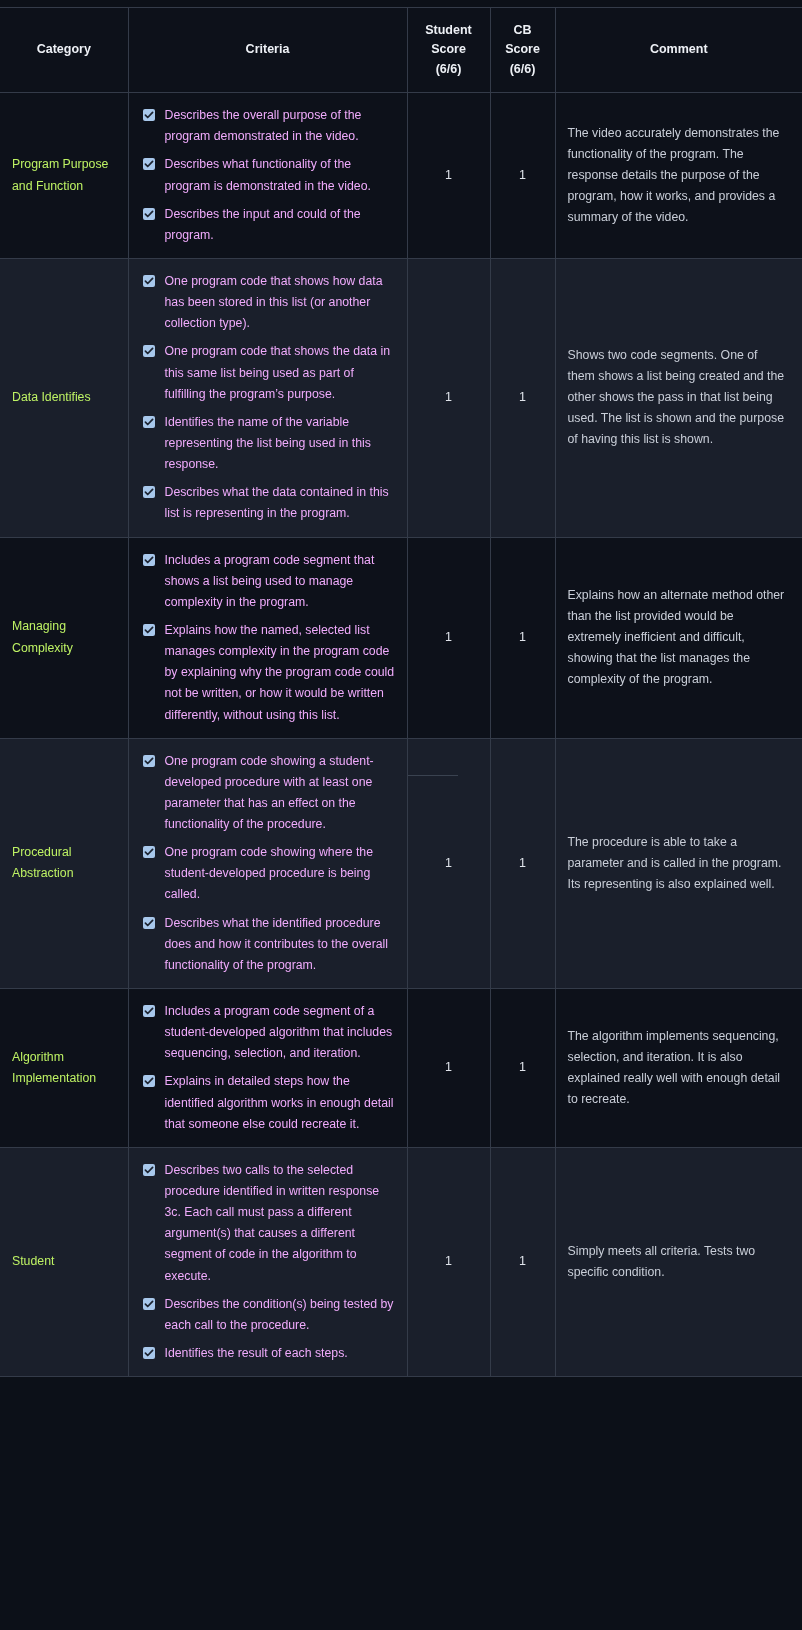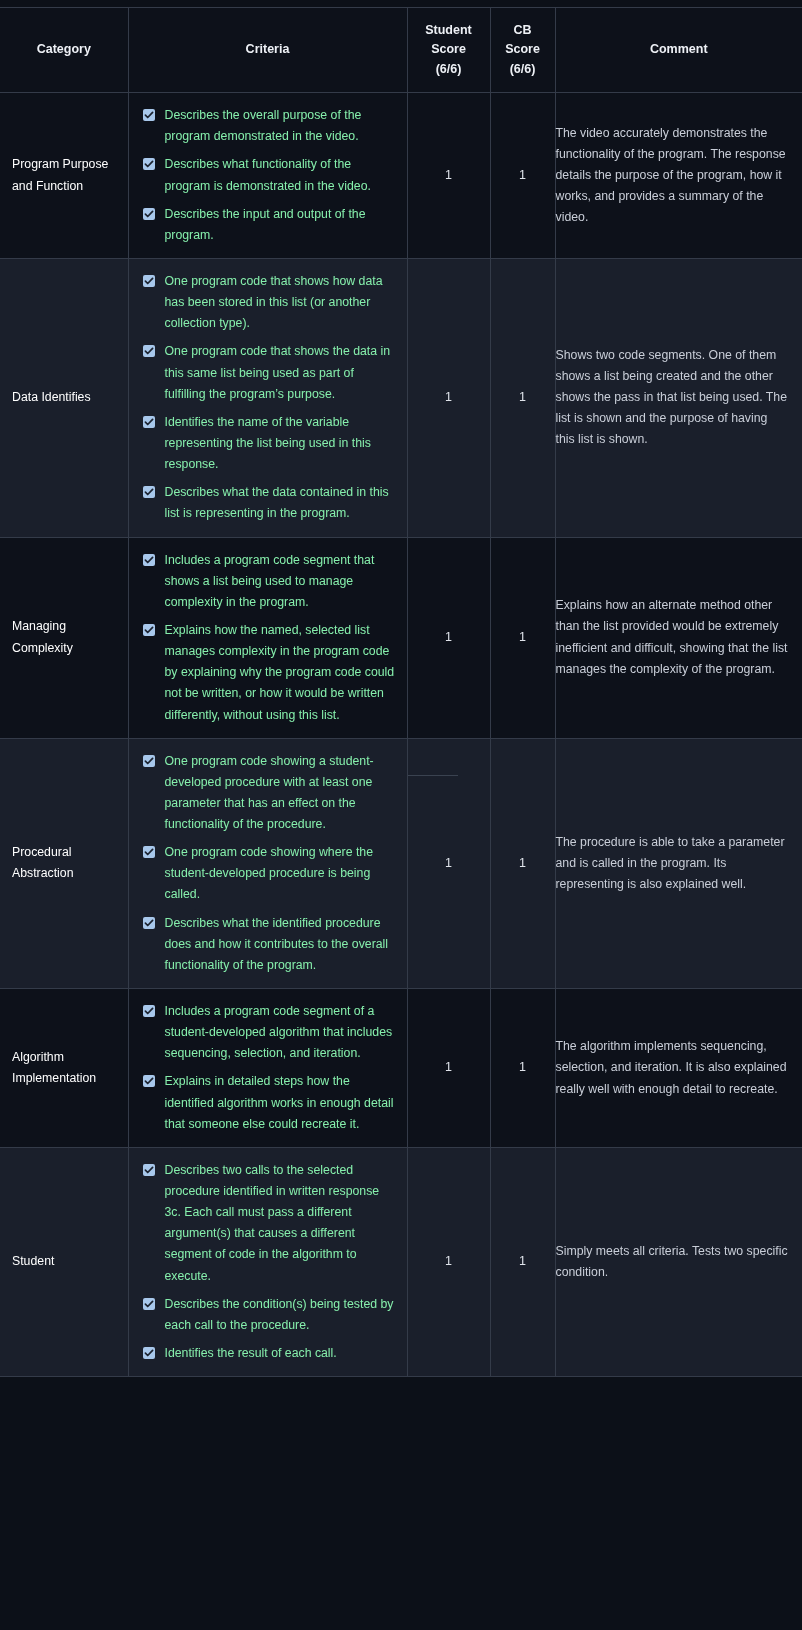--- a/index.html
+++ b/index.html
@@ -62,21 +62,21 @@
     padding: 12px 10px;
     box-sizing: border-box;
   }
   tbody td:last-child { border-right: none; }
   tbody tr:last-child td { border-bottom: none; }
 
   tbody tr.row-odd  td { background: #0d111a; }
   tbody tr.row-even td { background: #1a1f2b; }
 
   td.cat {
-    color: #ffffff;
+    color: #bef264;
     padding-left: 12px;
     padding-right: 6px;
     text-align: left;
   }
 
   td.criteria {
     padding-left: 14px;
     padding-right: 12px;
     text-align: left;
   }
@@ -85,35 +85,35 @@
     text-align: center;
     color: #dfe3ea;
     font-size: 12.5px;
     padding-left: 2px;
     padding-right: 2px;
     position: relative;
   }
 
   td.comment {
     color: #c9ced8;
-    padding-left: 0;
+    padding-left: 12px;
     padding-right: 14px;
     text-align: left;
   }
 
   ul.crit-list {
     list-style: none;
     margin: 0;
     padding: 0;
   }
   ul.crit-list li {
     position: relative;
     padding-left: 22px;
     margin: 0 0 7px 0;
-    color: #86efac;
+    color: #f0abfc;
   }
   ul.crit-list li:last-child { margin-bottom: 0; }
 
   span.cbox {
     position: absolute;
     left: 0;
     top: 4px;
     width: 12px;
     height: 12px;
     border-radius: 2px;
@@ -184,21 +184,21 @@
                 </span><span>Describes the overall purpose of the program demonstrated in the video.</span></li>
               <li><span class="cbox">
                   <svg width="10" height="10" viewBox="0 0 10 10" aria-hidden="true">
                     <path d="M1.4 5.2 L3.7 7.5 L8.6 2.3" fill="none" stroke="#1b2330" stroke-width="1.7" stroke-linecap="round" stroke-linejoin="round"></path>
                   </svg>
                 </span><span>Describes what functionality of the program is demonstrated in the video.</span></li>
               <li><span class="cbox">
                   <svg width="10" height="10" viewBox="0 0 10 10" aria-hidden="true">
                     <path d="M1.4 5.2 L3.7 7.5 L8.6 2.3" fill="none" stroke="#1b2330" stroke-width="1.7" stroke-linecap="round" stroke-linejoin="round"></path>
                   </svg>
-                </span><span>Describes the input and output of the program.</span></li>
+                </span><span>Describes the input and could of the program.</span></li>
             </ul>
           </td>
           <td class="score"><span>1</span></td>
           <td class="score">1</td>
           <td class="comment">The video accurately demonstrates the functionality of the program. The response details the purpose of the program, how it works, and provides a summary of the video.</td>
         </tr>
         <tr class="row-even">
           <td class="cat">Data Identifies</td>
           <td class="criteria">
             <ul class="crit-list">
@@ -304,21 +304,21 @@
                 </span><span>Describes two calls to the selected procedure identified in written response 3c. Each call must pass a different argument(s) that causes a different segment of code in the algorithm to execute.</span></li>
               <li><span class="cbox">
                   <svg width="10" height="10" viewBox="0 0 10 10" aria-hidden="true">
                     <path d="M1.4 5.2 L3.7 7.5 L8.6 2.3" fill="none" stroke="#1b2330" stroke-width="1.7" stroke-linecap="round" stroke-linejoin="round"></path>
                   </svg>
                 </span><span>Describes the condition(s) being tested by each call to the procedure.</span></li>
               <li><span class="cbox">
                   <svg width="10" height="10" viewBox="0 0 10 10" aria-hidden="true">
                     <path d="M1.4 5.2 L3.7 7.5 L8.6 2.3" fill="none" stroke="#1b2330" stroke-width="1.7" stroke-linecap="round" stroke-linejoin="round"></path>
                   </svg>
-                </span><span>Identifies the result of each call.</span></li>
+                </span><span>Identifies the result of each steps.</span></li>
             </ul>
           </td>
           <td class="score"><span>1</span></td>
           <td class="score">1</td>
           <td class="comment">Simply meets all criteria. Tests two specific condition.</td>
         </tr>
       </tbody>
   </table>
 </div>
 

